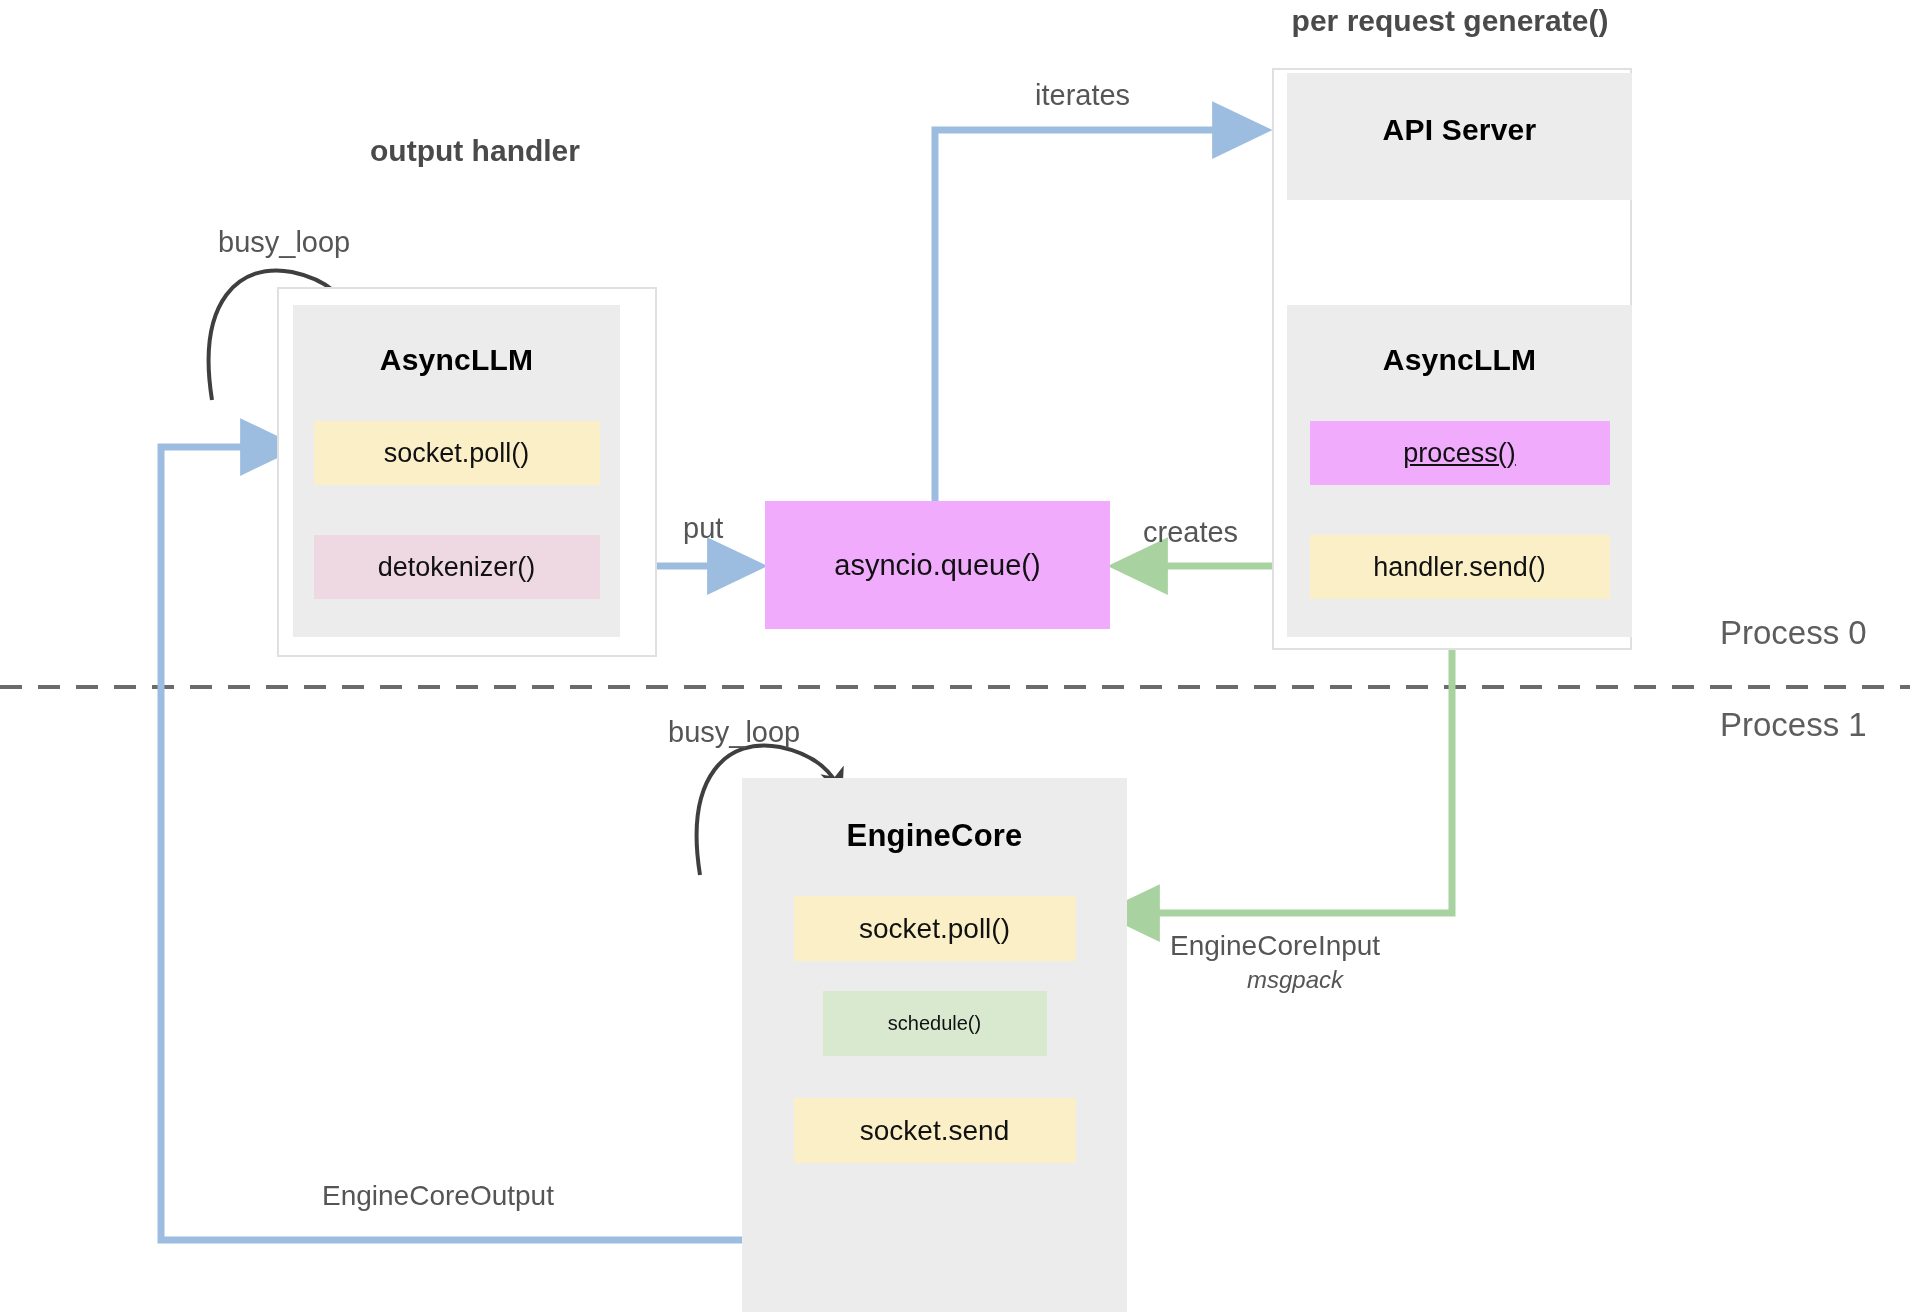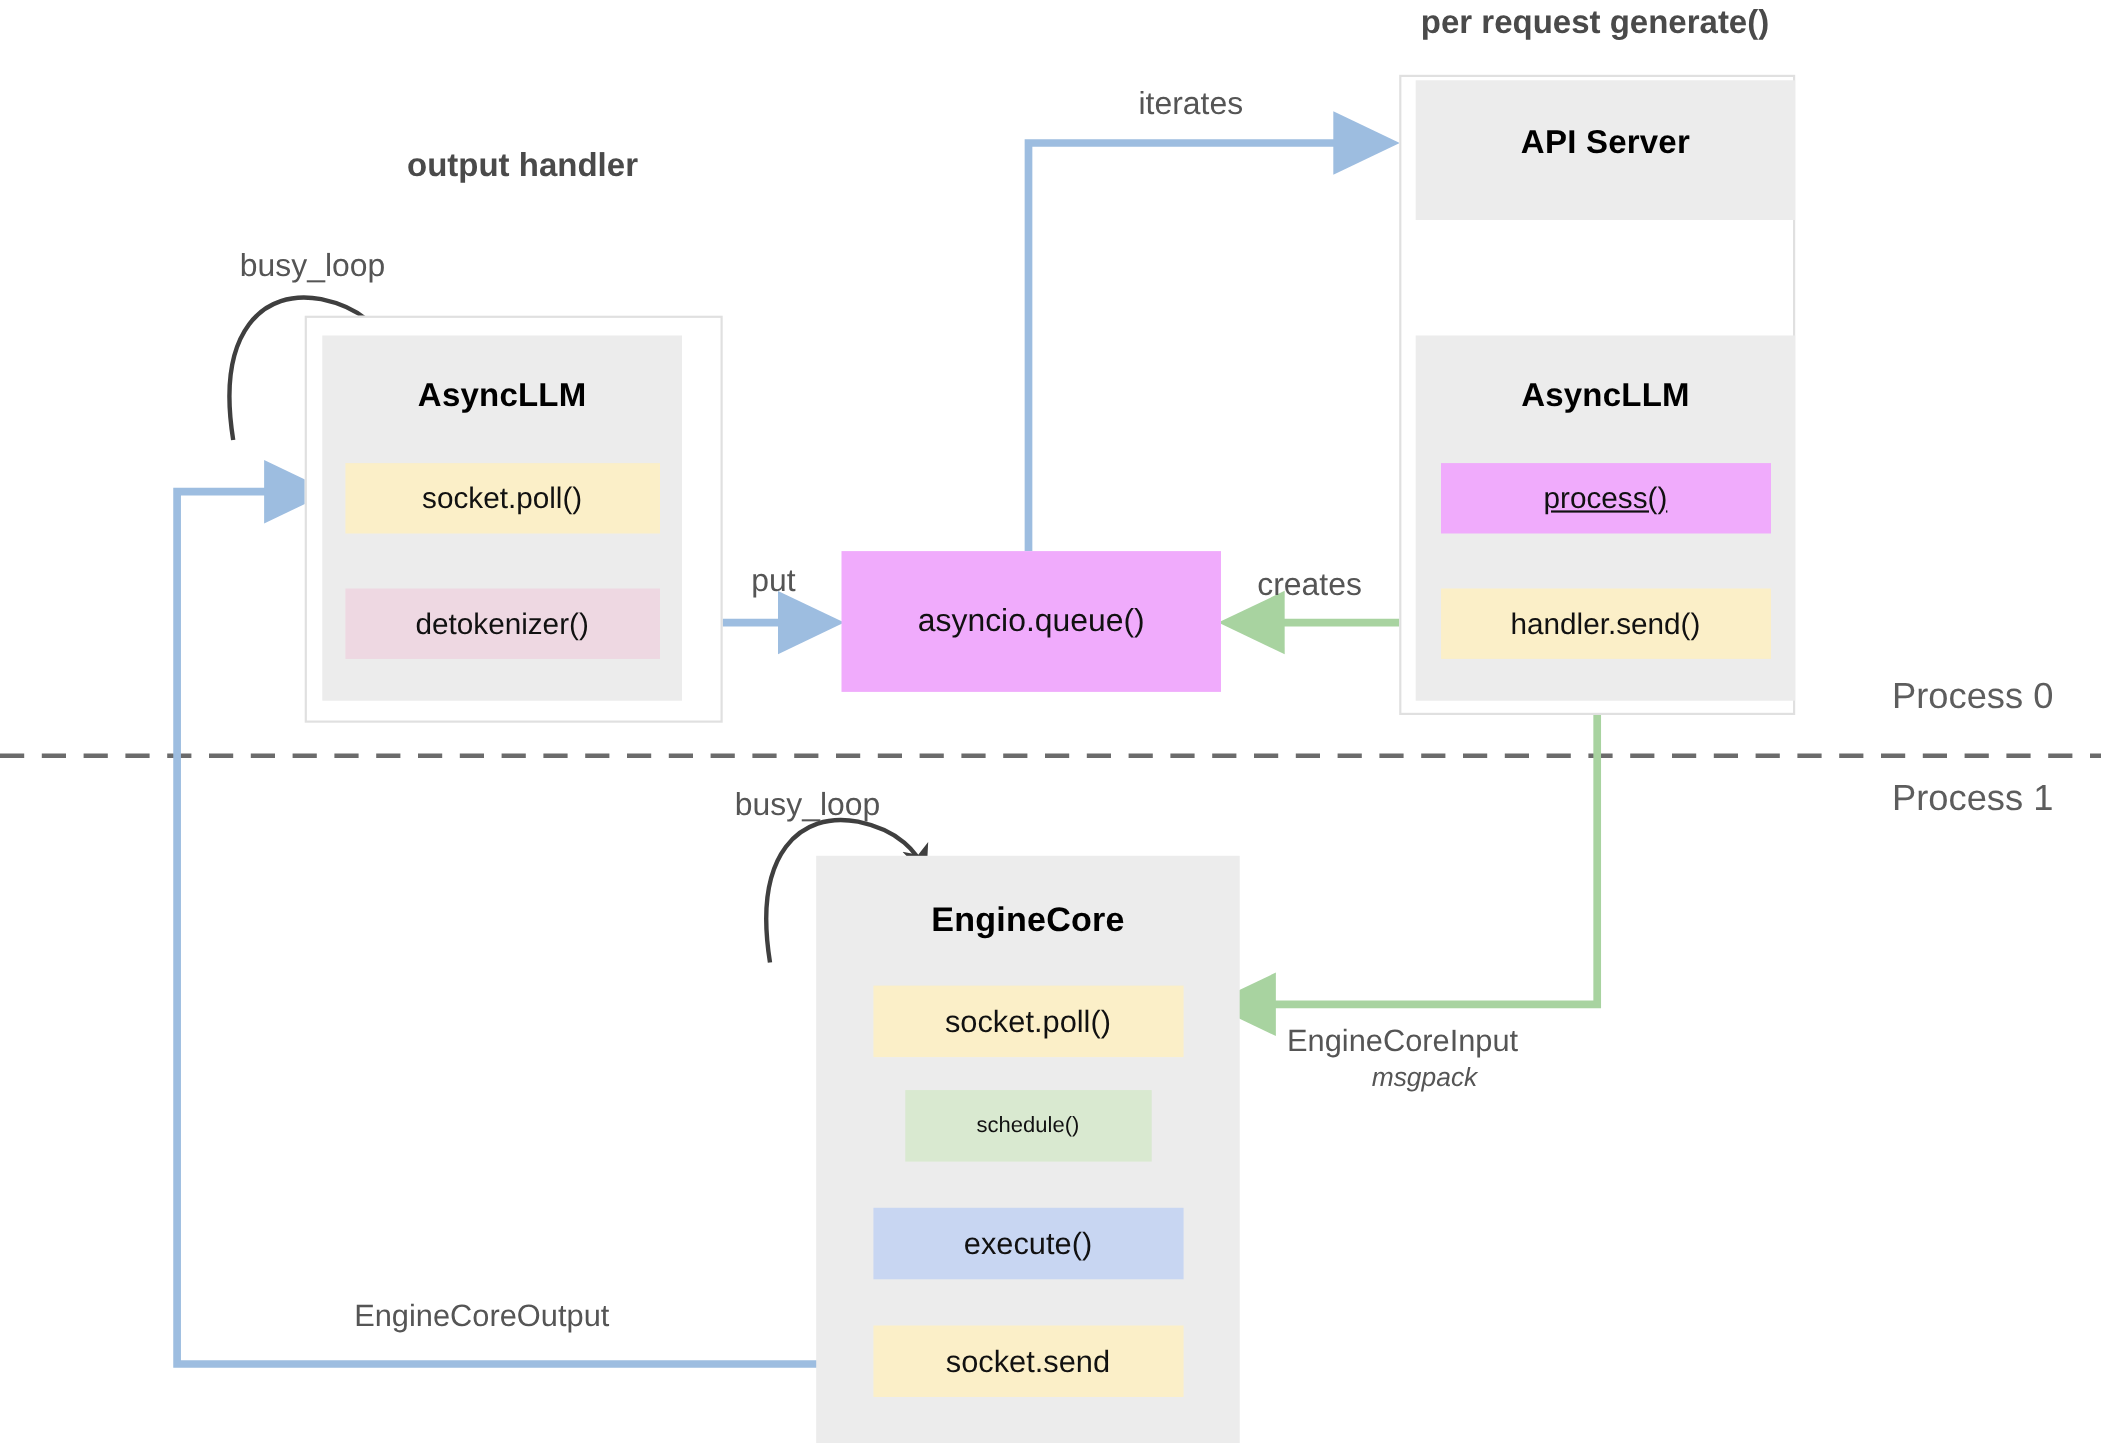--- a/index.html
+++ b/index.html
@@ -113,23 +113,20 @@
     <div class="blocktitle" style="font-size:31px;margin-top:40px;">EngineCore</div>
 
     <div class="pill c-yellow" style="width:282px;height:65px;margin-top:42px;font-size:28px;">
       <span>socket.poll()</span>
     </div>
 
     <div class="pill c-green" style="width:224px;height:65px;margin-top:30px;font-size:20px;">
       <span>schedule()</span>
     </div>
 
-    <div class="pill c-blue" style="width:282px;height:65px;margin-top:42px;font-size:28px;">
-      <span>execute()</span>
-    </div>
 
     <div class="pill c-yellow" style="width:282px;height:65px;margin-top:42px;font-size:28px;">
       <span>socket.send</span>
     </div>
   </div>
 
   <div class="abs edgelabel" style="left:218px;top:226px;font-size:29px;">busy_loop</div>
 
   <div class="abs edgelabel" style="left:668px;top:716px;font-size:29px;">busy_loop</div>
 

